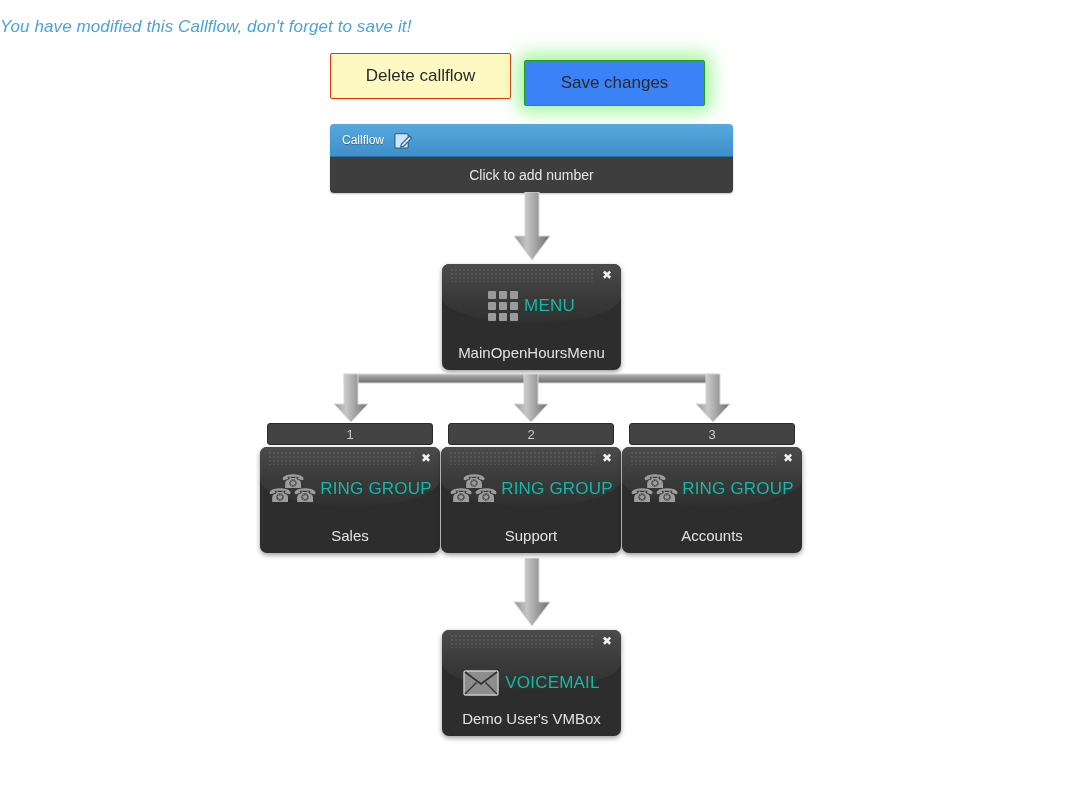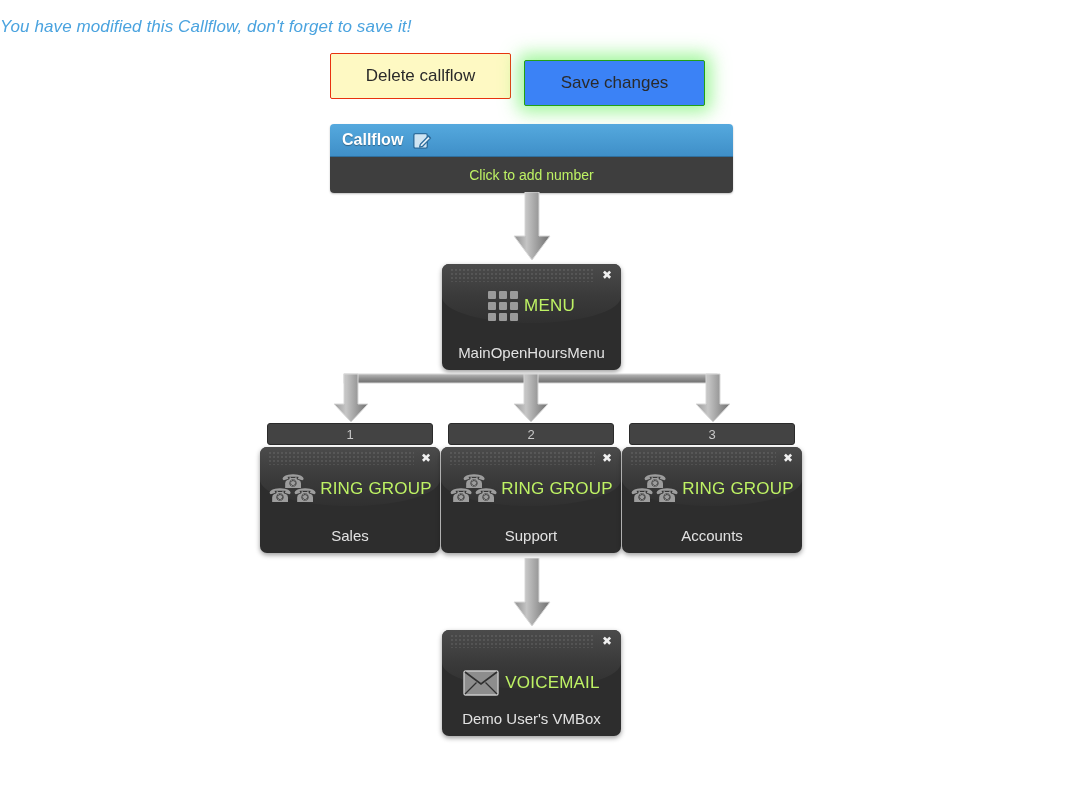--- a/index.html
+++ b/index.html
@@ -76,38 +76,38 @@
   .callflow-header {
     height: 32px;
     background: linear-gradient(to bottom, #55a9de 0%, #3f8fc8 100%);
     border-bottom: 1px solid #2f6f9e;
     display: flex;
     align-items: center;
     padding-left: 12px;
   }
   .callflow-title {
     color: #ffffff;
-    font-size: 16px;
-    font-weight: bold;
+    font-size: 12px;
+    font-weight: normal;
     text-shadow: 0 1px 1px rgba(0,0,0,0.35);
   }
   .edit-icon {
     margin-left: 10px;
     width: 19px;
     height: 19px;
     display: inline-block;
     position: relative;
   }
   .edit-icon svg { display: block; }
   .callflow-numberbar {
     height: 36px;
     line-height: 36px;
     background: #3e3e3e;
     text-align: center;
-    color: #bef264;
+    color: #e5e5e5;
     font-size: 14px;
     cursor: pointer;
   }
 
   
   .node {
     position: absolute;
     border-radius: 7px;
     background: #2d2d2d;
     box-shadow: 0 2px 5px rgba(0,0,0,0.40);
@@ -150,21 +150,21 @@
   .node-body {
     position: relative;
     z-index: 2;
     display: flex;
     align-items: center;
     justify-content: center;
     height: 100%;
     box-sizing: border-box;
   }
   .node-type {
-    color: #bef264;
+    color: #14b8a6;
     font-size: 17px;
     letter-spacing: 0.2px;
     white-space: nowrap;
   }
   .node-caption {
     position: absolute;
     bottom: 9px;
     left: 0; right: 0;
     text-align: center;
     color: #e2e2e2;

